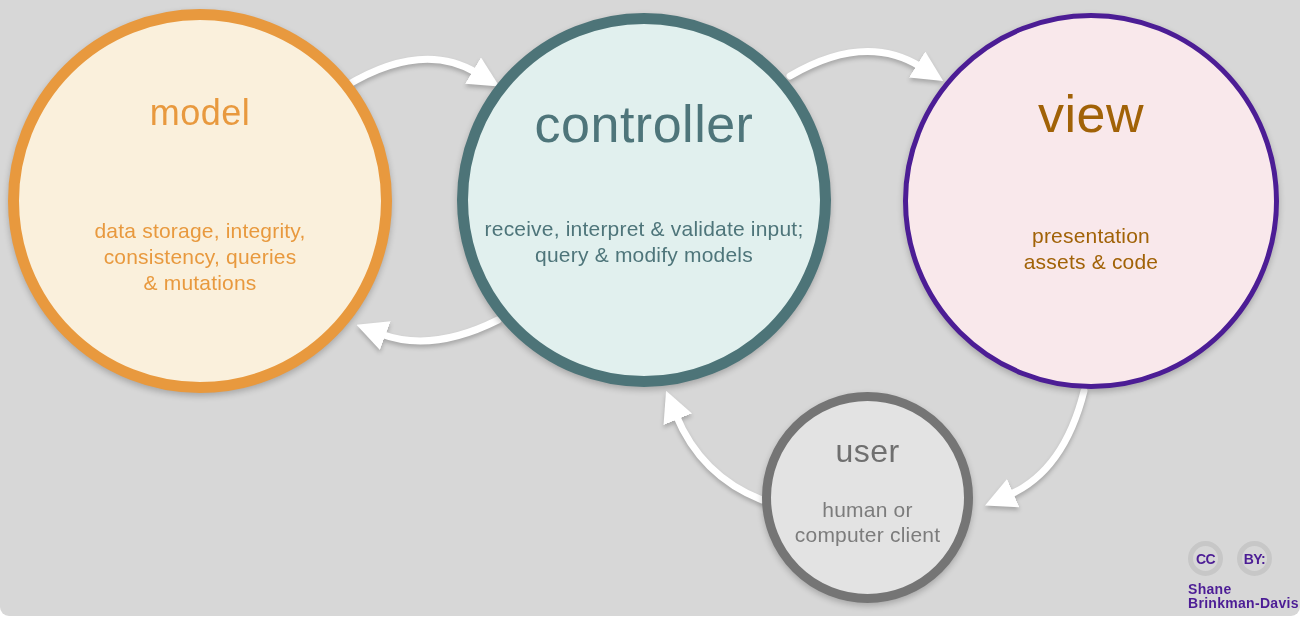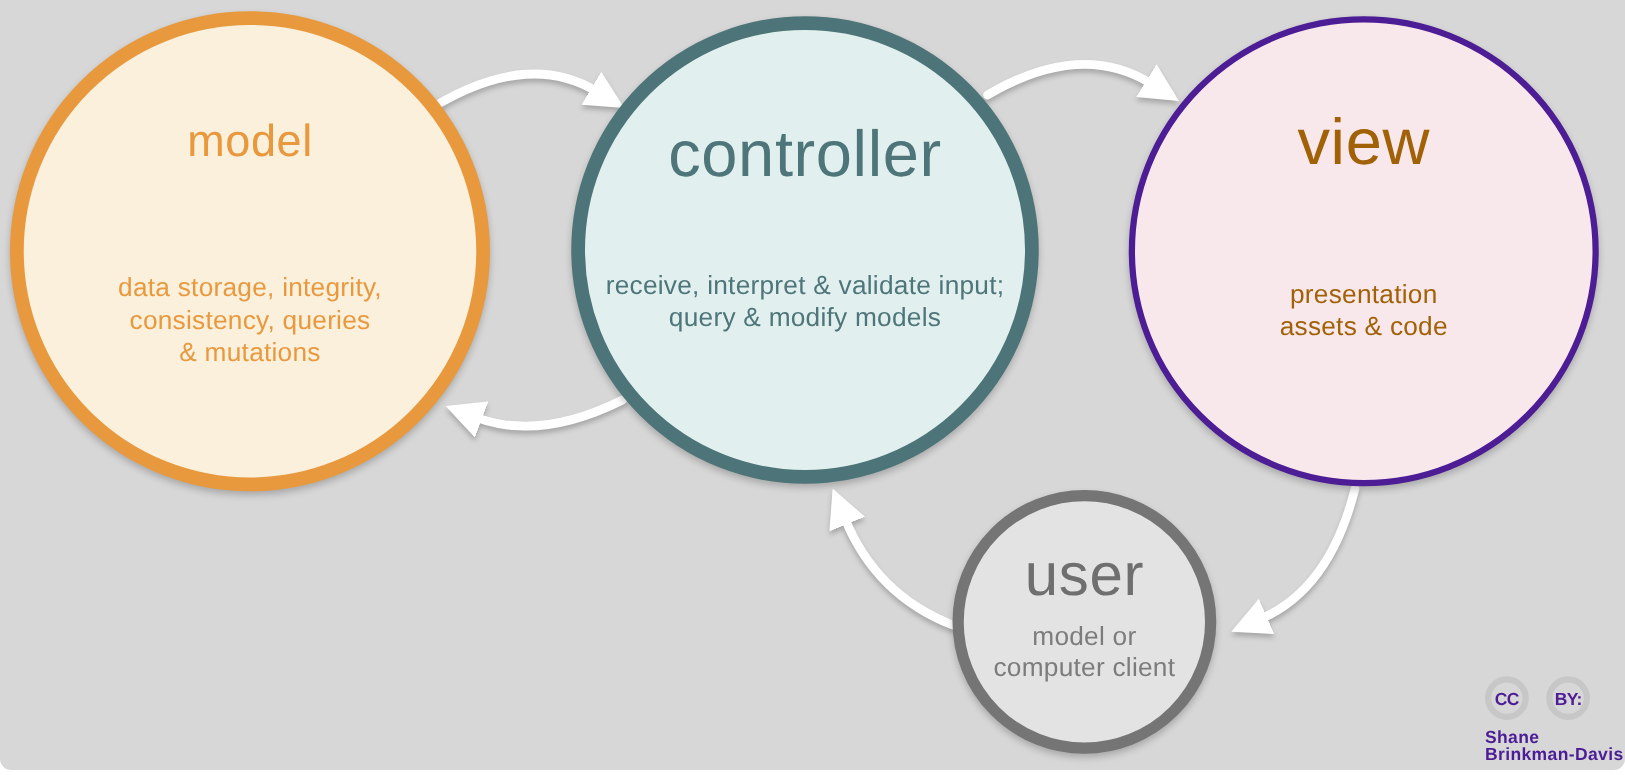--- a/index.html
+++ b/index.html
@@ -81,21 +81,21 @@
   .node-view .node-title { top: 66px; font-size: 52px; }
   .node-view .node-desc  { top: 205px; }
 
   .node-user {
     left: 762px; top: 392px;
     width: 211px; height: 211px;
     background: #e3e3e3;
     border: 9px solid #757575;
     color: #6f6f6f;
   }
-  .node-user .node-title { top: 32px; font-size: 48px; }
+  .node-user .node-title { top: 32px; font-size: 32px; }
   .node-user .node-desc  { top: 96px; color: #7c7c7c; font-size: 21px; line-height: 25px; }
 
   .license {
     position: absolute;
     left: 1188px; top: 541px;
     width: 105px;
     color: #4c1d95;
   }
   .license-badges { display: flex; gap: 14px; }
   .license-badge {
@@ -160,21 +160,21 @@
     <div class="node-title">view</div>
     <div class="node-desc">
       <div>presentation</div>
       <div>assets &amp; code</div>
     </div>
   </div>
 
   <div class="node node-user">
     <div class="node-title">user</div>
     <div class="node-desc">
-      <div>model or</div>
+      <div>human or</div>
       <div>computer client</div>
     </div>
   </div>
 
   <div class="license">
     <div class="license-badges">
       <div class="license-badge">CC</div>
       <div class="license-badge">BY:</div>
     </div>
     <div class="license-attrib">

